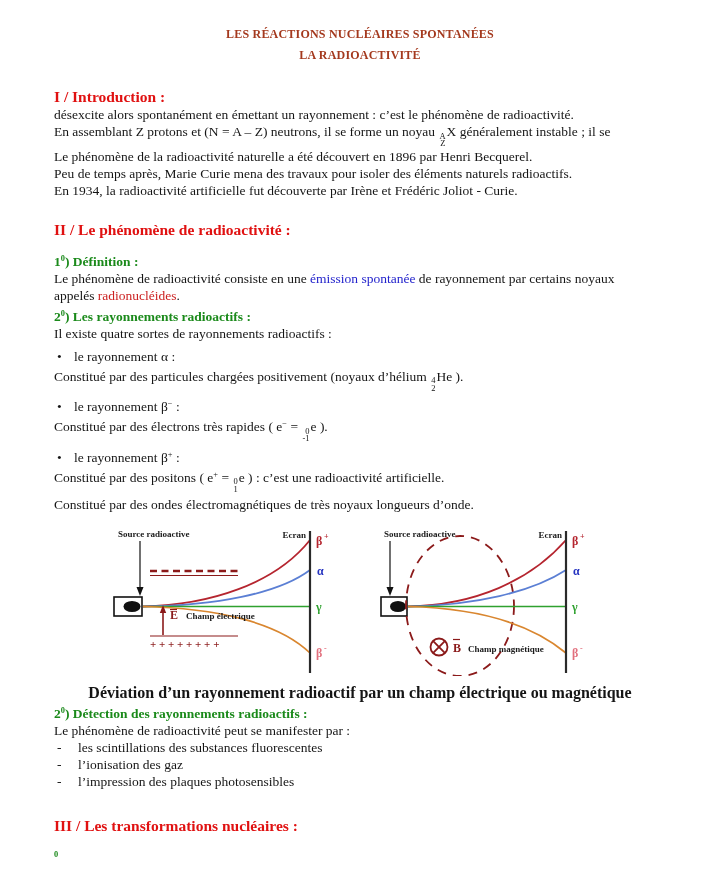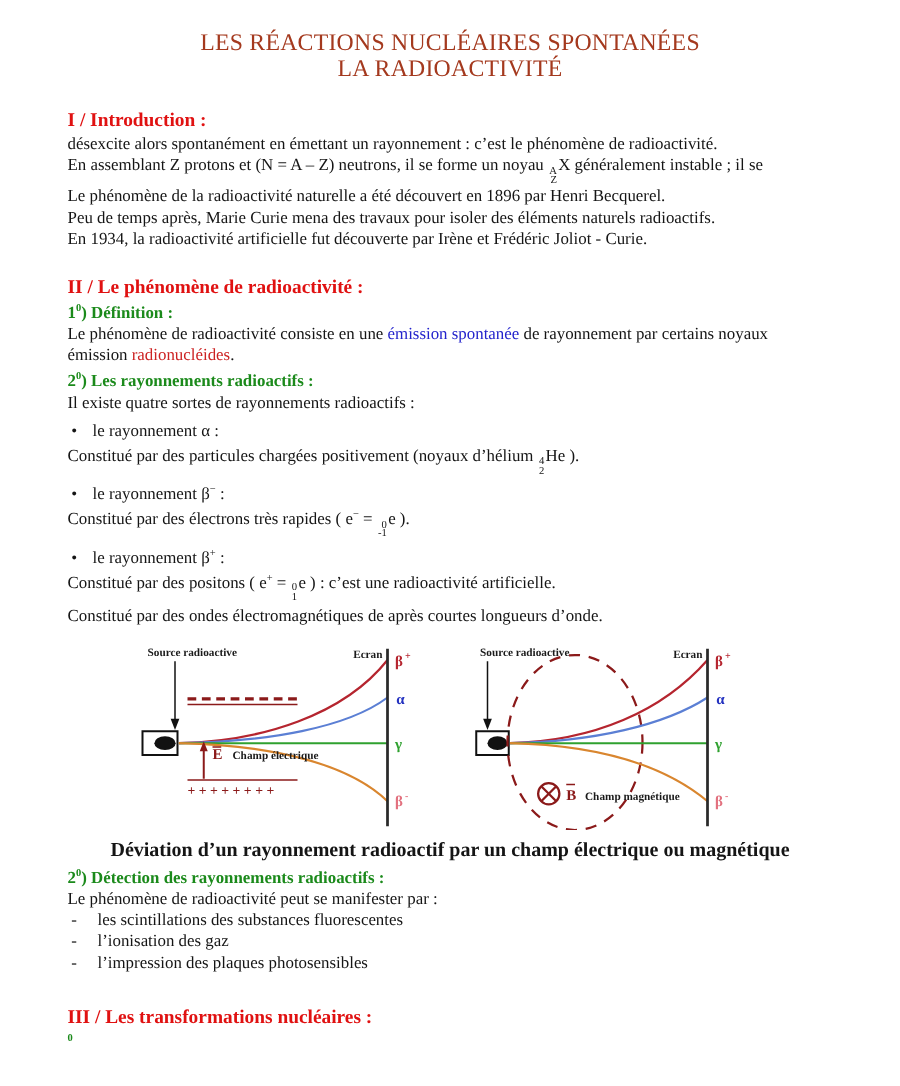--- a/index.html
+++ b/index.html
@@ -3,28 +3,28 @@
 <meta charset="utf-8">
 <style>
   html, body { margin:0; padding:0; background:#ffffff; }
   body {
     width:720px; height:869px; overflow:hidden;
     font-family:"Liberation Serif", serif;
     color:var(--body, #151515);
   }
   .page { padding:24px 54px 0 54px; font-size:13.5px; line-height:17px; }
 
-  .title { text-align:center; font-weight:normal; font-size:19px; line-height:21px;
+  .title { text-align:center; font-weight:bold; font-size:12px; line-height:21px;
            color:var(--title, #a4391e); letter-spacing:0.2px; }
 
   .sec { color:var(--section, #e01111); font-weight:bold; font-size:15.5px;
          line-height:19px; margin-top:21px; }
   .sub { color:var(--subsection, #1b8a1b); font-weight:bold; font-size:13.5px;
          margin-top:4px; }
-  .sub.tight { margin-top:2px; }
+  .sub.tight { margin-top:14px; }
   sup { font-size:0.62em; line-height:0; }
 
   .line { }
   .em-blue { color:var(--em-blue, #2323cc); }
   .em-red  { color:var(--em-red, #cc2222); }
 
   .bullet-line { margin-top:6px; }
   .bullet { display:inline-block; width:17px; padding-left:3px; }
   .desc-line { margin-top:3px; }
 
@@ -71,21 +71,21 @@
 
   <div class="sec">II / Le phénomène de radioactivité :</div>
 
   <div class="sub tight">
     <span>1</span><sup>0</sup><span>) Définition :</span>
   </div>
   <div class="line">
     <span>Le phénomène de radioactivité consiste en une </span><span class="em-blue">émission spontanée</span><span> de rayonnement par certains noyaux</span>
   </div>
   <div class="line">
-    <span>émission </span><span class="em-red">radionucléides</span><span>.</span>
+    <span>appelés </span><span class="em-red">radionucléides</span><span>.</span>
   </div>
 
   <div class="sub">
     <span>2</span><sup>0</sup><span>) Les rayonnements radioactifs :</span>
   </div>
   <div class="line">Il existe quatre sortes de rayonnements radioactifs :</div>
 
   <div class="bullet-line">
     <span class="bullet">•</span><span>le rayonnement </span><span>α</span><span> :</span>
   </div>
@@ -109,21 +109,21 @@
   <div class="bullet-line">
     <span class="bullet">•</span><span>le rayonnement </span><span>β</span><sup>+</sup><span> :</span>
   </div>
   <div class="desc-line">
     <span>Constitué par des positons ( e</span><sup>+</sup><span> = </span><span class="nuc"><span class="ss">
           <span>0</span>
           <span>1</span>
         </span><span>e</span></span><span> ) : c’est une radioactivité artificielle.</span>
   </div>
 
-  <div class="desc-line">Constitué par des ondes électromagnétiques de après courtes longueurs d’onde.</div>
+  <div class="desc-line">Constitué par des ondes électromagnétiques de très noyaux longueurs d’onde.</div>
 
   <div class="figrow">
 
     <svg width="240" height="150" viewBox="0 0 240 150">
       <text x="8" y="11" class="flab">Source radioactive</text>
       <line x1="30" y1="15" x2="30" y2="63" stroke="#111" stroke-width="1.2"></line>
       <polygon points="26.5,61 33.5,61 30,70" fill="#111"></polygon>
       <rect x="4" y="71" width="28" height="19" fill="#fff" stroke="#111" stroke-width="1.6"></rect>
       <ellipse cx="22" cy="80.5" rx="8.5" ry="5.5" fill="#111"></ellipse>
 

